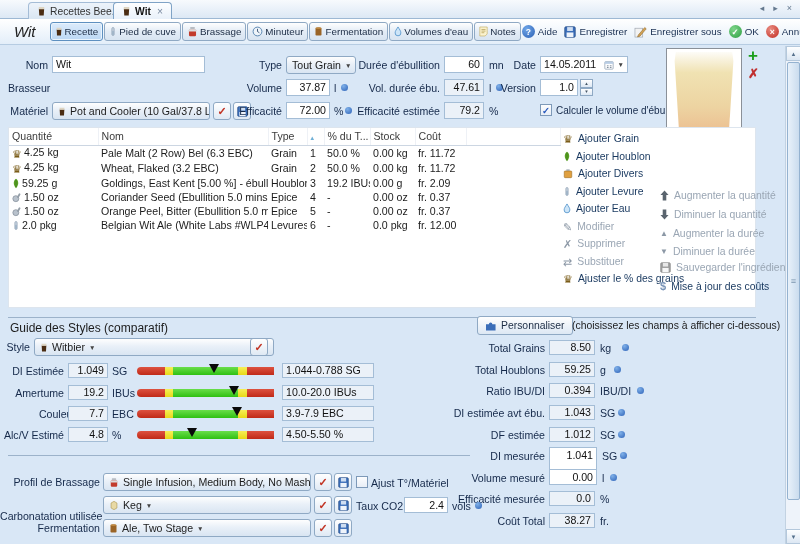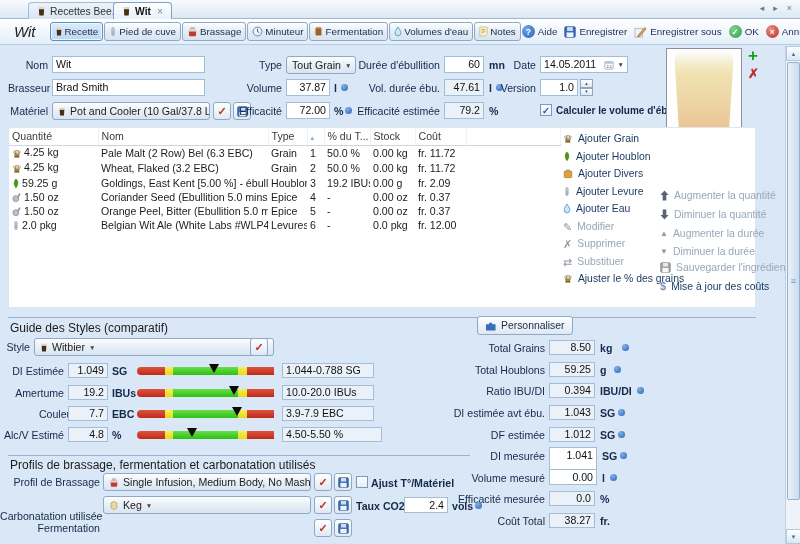--- a/index.html
+++ b/index.html
@@ -26,21 +26,21 @@
   .cir.blue{background:radial-gradient(circle at 35% 30%,#6fa6e8,#2a5fb4);}
   .cir.green{background:radial-gradient(circle at 35% 30%,#7cd489,#2d9e42);}
   .cir.red{background:radial-gradient(circle at 35% 30%,#e88a80,#c22d22);}
 
   
   .lbl{position:absolute;text-align:right;white-space:nowrap;color:#15294a;}
   .fld{position:absolute;height:17px;border:1px solid #a4bdd6;background:#fff;line-height:15px;padding:0 3px;white-space:nowrap;overflow:hidden;color:#111;}
   .fld.num{text-align:right;}
   .fld.ro{background:#ebf1f8;}
   .fld.sm{height:15px;line-height:13px;}
-  .unit{position:absolute;white-space:nowrap;color:#15294a;font-weight:bold;}
+  .unit{position:absolute;white-space:nowrap;color:#15294a;}
   .dot{position:absolute;width:7px;height:7px;border-radius:50%;background:radial-gradient(circle at 35% 30%,#7fb0e8,#2d62b8);}
   .dd{position:absolute;height:18px;display:flex;align-items:center;gap:4px;padding:0 5px;border:1px solid #8fa9c4;border-radius:3px;background:linear-gradient(#fefefe,#e9f0f8 45%,#d9e5f2);color:#1c1c1c;overflow:hidden;white-space:nowrap;cursor:pointer;}
   .da{font-size:6.5px;color:#444;}
   .sbtn{position:absolute;width:18px;height:18px;border:1px solid #8fa9c4;border-radius:3px;background:linear-gradient(#ffffff,#dfe9f4);display:flex;align-items:center;justify-content:center;cursor:pointer;}
   .sbtn .chk{color:#c23525;font-weight:bold;font-size:11px;}
   .cb{position:absolute;width:12px;height:12px;border:1px solid #7d99b8;background:linear-gradient(#fcfdfe,#e8eef6);display:flex;align-items:center;justify-content:center;font-size:9.5px;color:#2255bb;font-weight:bold;cursor:pointer;}
   .spin{position:absolute;width:13px;height:17px;display:flex;flex-direction:column;}
   .spin div{flex:1;border:1px solid #8fa9c4;background:linear-gradient(#fff,#dde8f4);font-size:4.5px;color:#456;display:flex;align-items:center;justify-content:center;cursor:pointer;}
 
   
@@ -271,21 +271,20 @@
   <div class="lbl" style="left:506px;top:59px;width:30px">Date</div>
   <div class="fld" style="left:540px;top:56px;width:88px;display:flex;align-items:center;gap:4px">
     <span style="flex:1">14.05.2011</span>
     <svg width="10" height="10">
         <use href="#i-cal"></use>
       </svg>
     <span class="da">▼</span>
   </div>
 
   <div class="lbl" style="left:8px;top:82px;width:40px">Brasseur</div>
-  <div class="fld" style="left:52px;top:79px;width:153px">Brad Smith</div>
   <div class="lbl" style="left:238px;top:82px;width:44px">Volume</div>
   <div class="fld num" style="left:286px;top:79px;width:44px">37.87</div>
   <div class="unit" style="left:334px;top:82px">l</div>
   <div class="dot" style="left:341px;top:84px"></div>
   <div class="lbl" style="left:352px;top:82px;width:88px">Vol. durée ébu.</div>
   <div class="fld num ro" style="left:444px;top:79px;width:40px">47.61</div>
   <div class="unit" style="left:489px;top:82px">l</div>
   <div class="dot" style="left:496px;top:84px"></div>
   <div class="lbl" style="left:500px;top:82px;width:36px">Version</div>
   <div class="fld num" style="left:540px;top:79px;width:38px">1.0</div>
@@ -555,28 +554,29 @@
   <div class="fld num ro sm" style="left:68px;top:427px;width:40px">4.8</div>
   <div class="unit" style="left:112px;top:429px">%</div>
   <div class="gauge" style="left:137px;top:431px">
     <span class="gs r" style="width:20.5%"></span>
       <span class="gs y" style="width:6%"></span>
       <span class="gs g" style="width:47.5%"></span>
       <span class="gs y" style="width:6%"></span>
       <span class="gs r" style="width:20%"></span>
     <span class="gm" style="left: calc(40% - 5px);"></span>
   </div>
-  <div class="fld ro sm" style="left:282px;top:427px;width:100px">4.50-5.50 %</div>
+  <div class="fld ro sm" style="left:282px;top:427px;width:92px">4.50-5.50 %</div>
 
   <div id="persbtn">
     <svg width="12" height="10">
         <use href="#i-puzzle"></use>
       </svg>
     <span>Personnaliser</span>
   </div>
+  <div class="unit" style="left:572px;top:320px;font-size:10.4px;color:#1c1c1c">(choisissez les champs à afficher ci-dessous)</div>
 
   <div class="lbl" style="left:440px;top:342px;width:105px">Total Grains</div>
   <div class="fld num ro sm" style="left:549px;top:340px;width:46px">8.50</div>
   <div class="unit" style="left:600px;top:342px">kg</div>
   <div class="dot" style="left:622px;top:344px"></div>
 
   <div class="lbl" style="left:440px;top:364px;width:105px">Total Houblons</div>
   <div class="fld num ro sm" style="left:549px;top:362px;width:46px">59.25</div>
   <div class="unit" style="left:600px;top:364px">g</div>
   <div class="dot" style="left:614px;top:366px"></div>
@@ -608,21 +608,20 @@
 
   <div class="lbl" style="left:440px;top:493px;width:105px">Efficacité mesurée</div>
   <div class="fld num ro sm" style="left:549px;top:491px;width:46px">0.0</div>
   <div class="unit" style="left:600px;top:493px">%</div>
 
   <div class="lbl" style="left:440px;top:515px;width:105px">Coût Total</div>
   <div class="fld num ro sm" style="left:549px;top:513px;width:46px">38.27</div>
   <div class="unit" style="left:600px;top:515px">fr.</div>
 
   <div class="secline" style="left:8px;top:455px;width:462px"></div>
-  <div class="sectitle" style="left:10px;top:458px">Profils de brassage, fermentation et carbonatation utilisés</div>
 
   <div class="lbl" style="left:0px;top:476px;width:100px">Profil de Brassage</div>
   <div class="dd" style="left:103px;top:473px;width:208px">
     <svg width="10" height="11" style="flex-shrink:0">
         <use href="#i-kettle"></use>
       </svg>
     <span>Single Infusion, Medium Body, No Mash Out</span>
 
   </div>
   <div class="sbtn" style="left:314px;top:473px">
@@ -651,20 +650,27 @@
       <svg width="11" height="11">
         <use href="#i-floppy"></use>
       </svg>
     </div>
   <div class="unit" style="left:356px;top:500px">Taux CO2</div>
   <div class="fld num" style="left:404px;top:497px;width:44px;height:16px">2.4</div>
   <div class="unit" style="left:452px;top:500px">vols</div>
   <div class="dot" style="left:475px;top:502px"></div>
 
   <div class="lbl" style="left:0px;top:522px;width:100px">Fermentation</div>
+  <div class="dd" style="left:103px;top:519px;width:208px">
+    <svg width="9" height="11" style="flex-shrink:0">
+        <use href="#i-barrel"></use>
+      </svg>
+    <span>Ale, Two Stage</span>
+    <span class="da">▼</span>
+  </div>
   <div class="sbtn" style="left:314px;top:519px">
       <span class="chk">✓</span>
     </div>
   <div class="sbtn" style="left:334px;top:519px">
       <svg width="11" height="11">
         <use href="#i-floppy"></use>
       </svg>
     </div>
 
   <div id="scroll">

